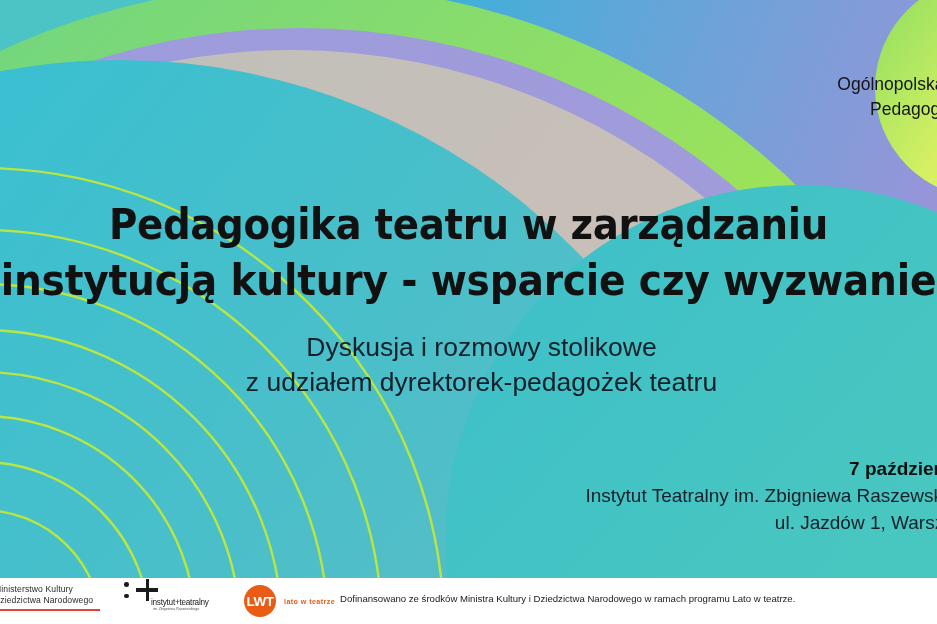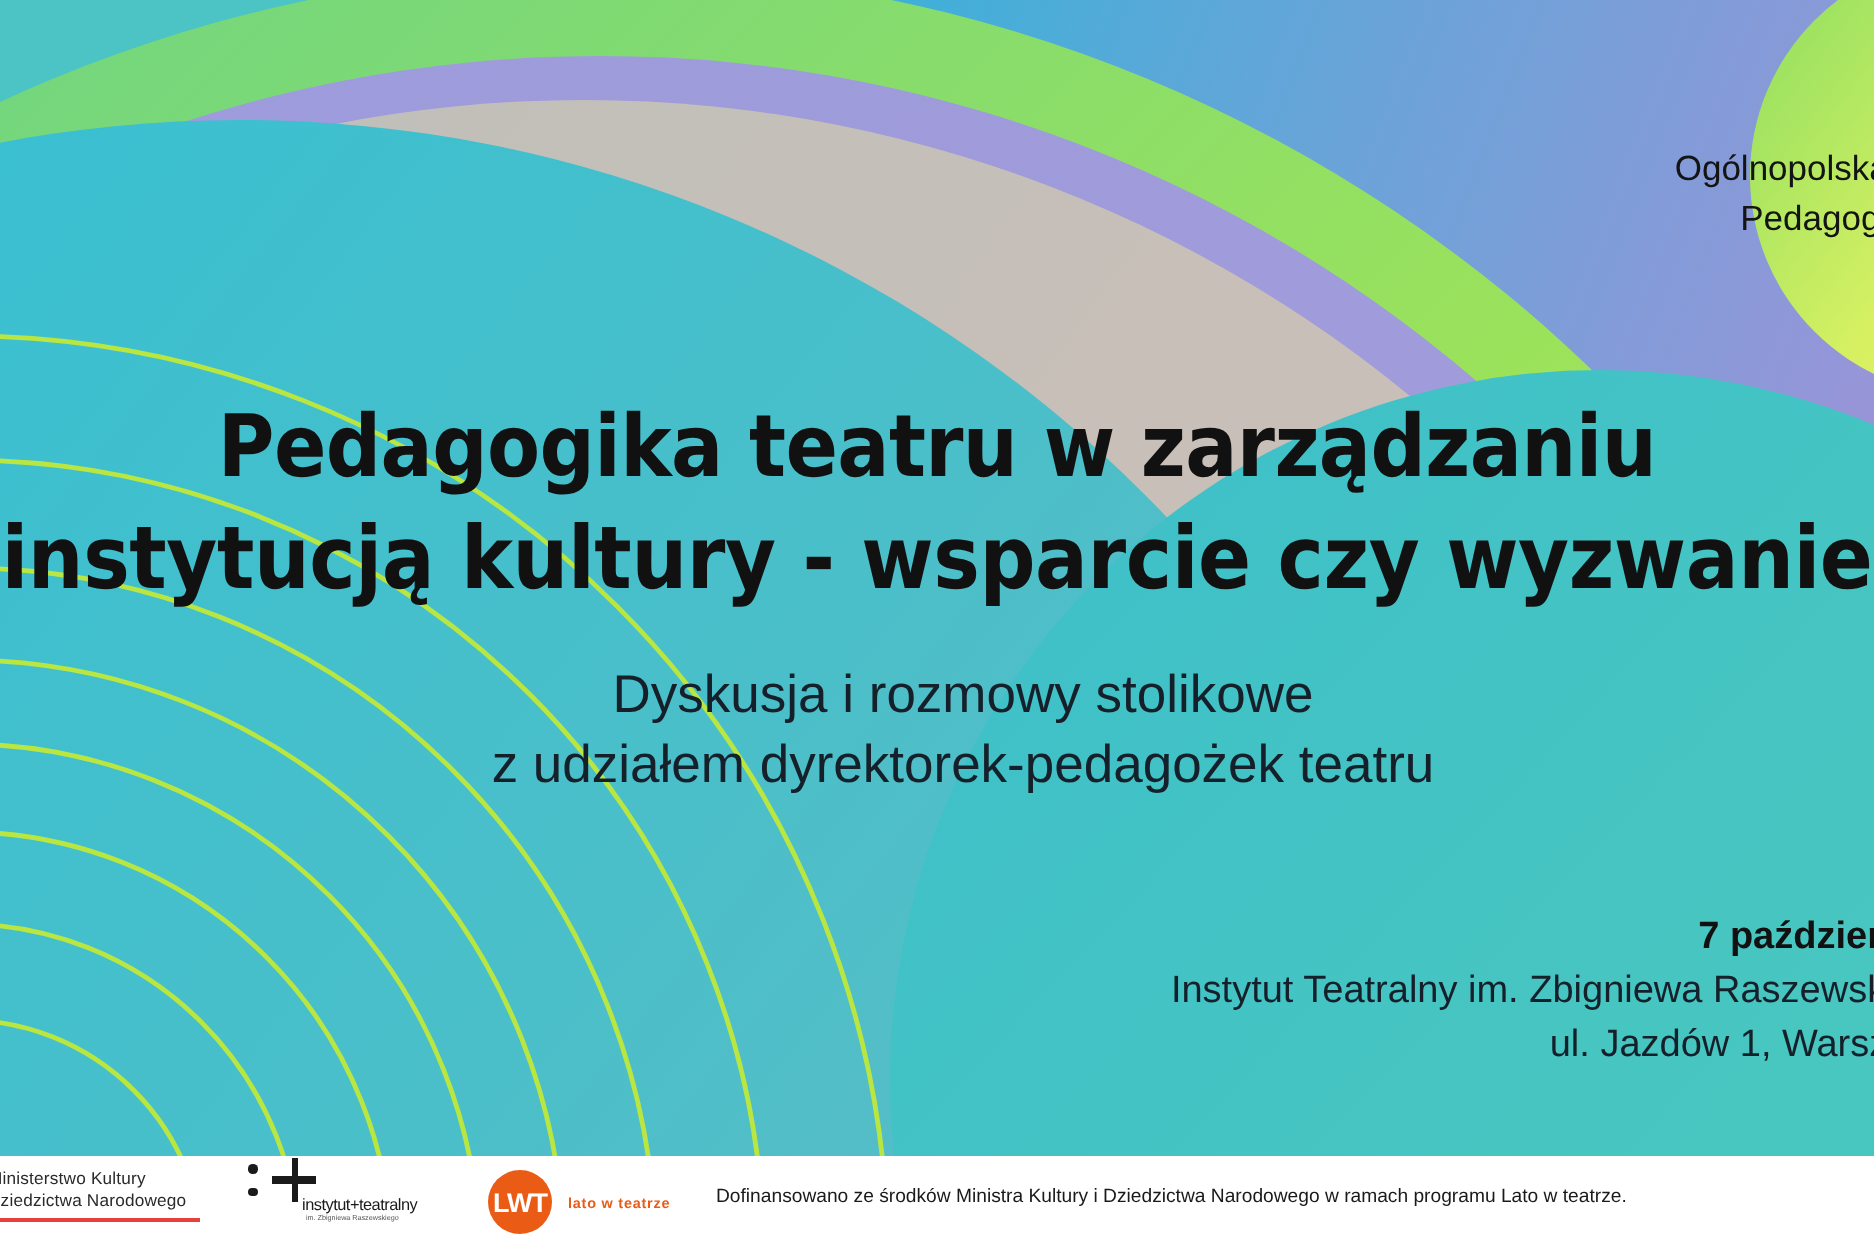--- a/index.html
+++ b/index.html
@@ -119,21 +119,21 @@
     width:32px; height:32px; border-radius:50%; background:#ea5b16;
     display:flex; align-items:center; justify-content:center;
     color:#ffffff; font-size:13.5px; font-weight:700; letter-spacing:-0.5px;
   }
   #logo-lwt .lwt-word{
     margin-left:8px; font-size:7.2px; font-weight:700; color:#ea5b16;
     letter-spacing:0.4px; white-space:nowrap;
   }
   
   #footer-disclaimer{
-    position:absolute; left:358px; top:15px;
+    position:absolute; left:340px; top:15px;
     font-size:9.6px; color:#1a1a1a; white-space:nowrap; letter-spacing:0px;
   }
 </style>
 </head>
 <body>
 
 <div id="poster">
 
   <svg id="bg-art" viewBox="0 0 937 624" preserveAspectRatio="none" xmlns="http://www.w3.org/2000/svg">
     <defs>

